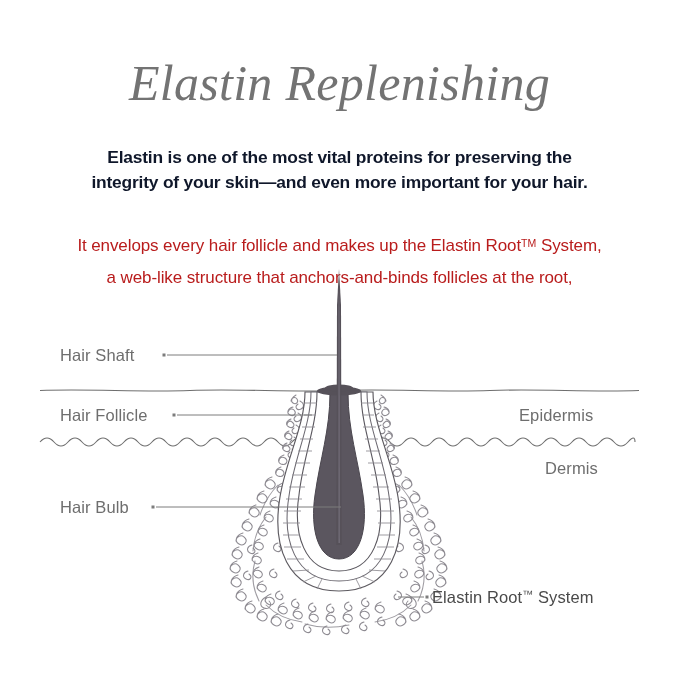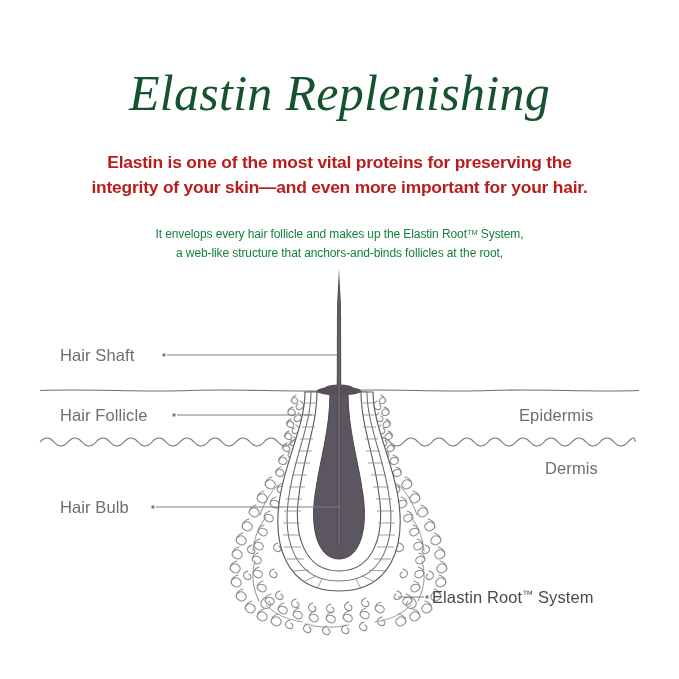--- a/index.html
+++ b/index.html
@@ -13,45 +13,45 @@
   #page{position:relative;width:679px;height:679px;}
 
   
   .header{position:absolute;left:0;top:0;width:679px;text-align:center;}
 
   .title{
     font-family:"Liberation Serif", serif;
     font-style:italic;
     font-weight:400;
     font-size:50px;
-    color:#14532d;
+    color:#737373;
     letter-spacing:0.3px;
     line-height:1;
-    margin:10px;
+    margin:0;
     padding-top:58px;
   }
 
   .subtitle{
     font-family:"Liberation Sans", sans-serif;
     font-weight:700;
     font-size:17.4px;
-    color:#b91c1c;
+    color:#0f172a;
     line-height:25px;
-    margin:6px;
+    margin:15px;
     padding-top:22px;
     letter-spacing:-0.2px;
   }
   .subtitle .ln{display:block;}
 
   .body-copy{
     font-family:"Liberation Sans", sans-serif;
     font-weight:400;
-    font-size:12px;
-    color:#15803d;
-    line-height:19px;
+    font-size:17px;
+    color:#b91c1c;
+    line-height:32px;
     margin:0;
     padding-top:17px;
     letter-spacing:-0.1px;
   }
   .body-copy .ln{display:block;}
   .body-copy sup{font-size:0.62em;vertical-align:0.42em;letter-spacing:0;}
 
   
   .diagram{position:absolute;left:0;top:245px;width:679px;height:421px;}
   .diagram svg{display:block;}

